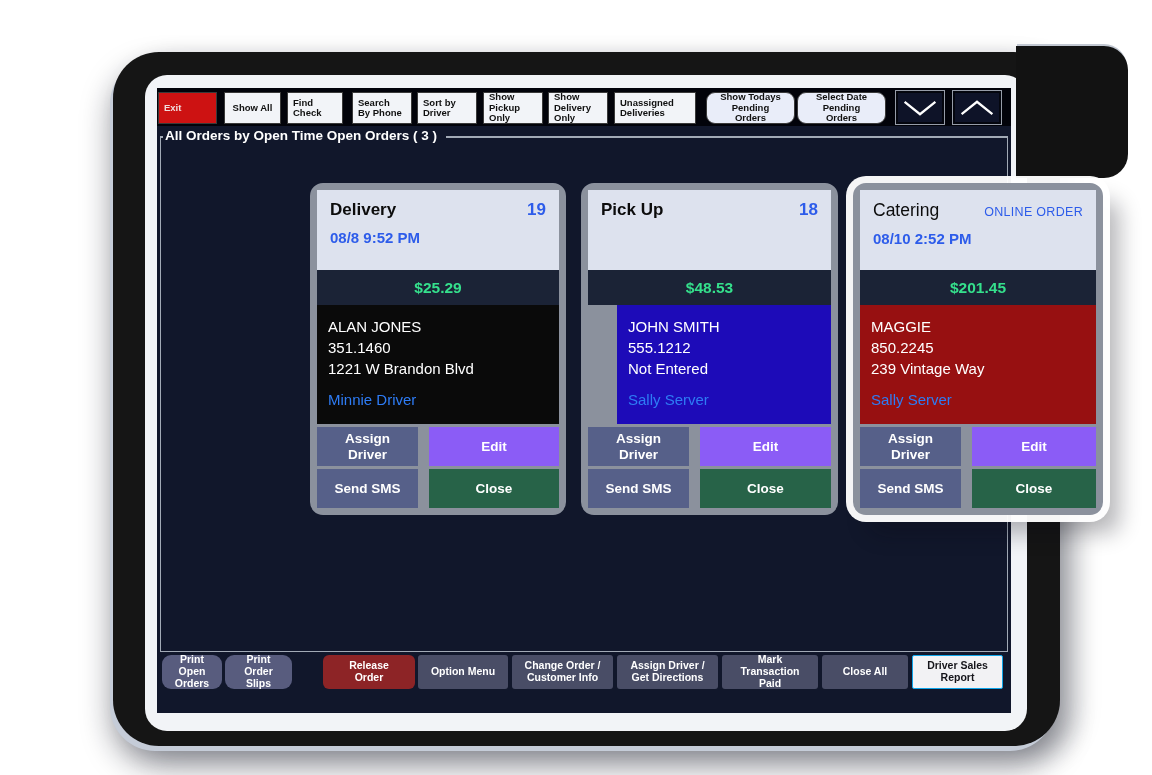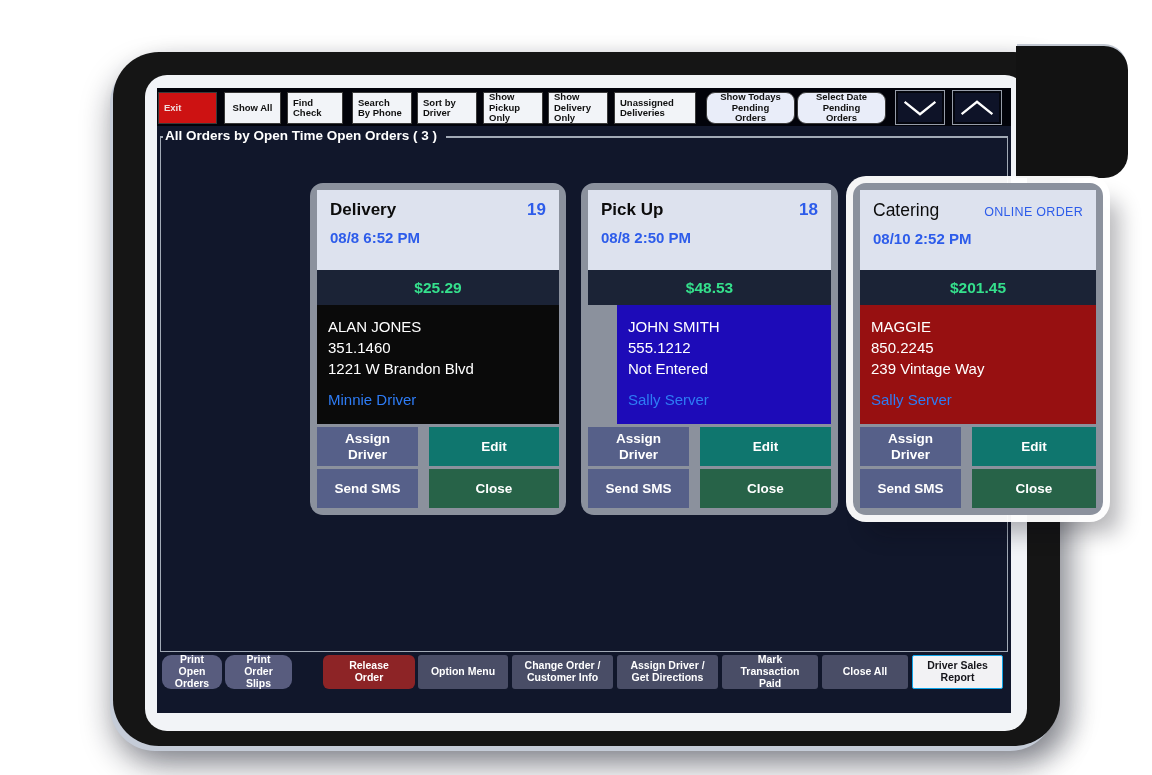--- a/index.html
+++ b/index.html
@@ -54,21 +54,21 @@
   .card-date { margin-top:9px; font-size:15px; font-weight:bold; color:#2d5cea; }
   .card-band { height:35px; background:#1b2336; display:flex; align-items:center;
                justify-content:center; font-size:15.5px; font-weight:bold; color:#35e08c; }
   .card-body { flex:1; padding:11px 11px; color:#ffffff; font-size:15px; line-height:21px; }
   .card-assignee { margin-top:10px; color:#2e7cf5; }
   .btn-row { display:flex; gap:11px; height:39px; margin-top:3px; }
   .cbtn { border:none; font-family:inherit; color:#fff; font-size:13.5px; font-weight:bold;
           display:flex; align-items:center; justify-content:center; text-align:center;
           white-space:pre-line; line-height:1.15; cursor:pointer; }
   .cbtn.assign, .cbtn.sms { width:101px; background:#566089; }
-  .cbtn.edit { flex:1; background:#0f766e; }
+  .cbtn.edit { flex:1; background:#8b5cf6; }
   .cbtn.close { flex:1; background:#276348; }
 
   
   .bottombar { position:absolute; left:0; top:567px; width:100%; height:34px; }
   .bb-btn { position:absolute; top:0; height:34px; background:#494d66; color:#fff; border:none;
             font-family:inherit; font-weight:bold; font-size:10.5px; line-height:1.12;
             display:flex; align-items:center; justify-content:center; text-align:center;
             white-space:pre-line; border-radius:3px; cursor:pointer; }
   .bb-btn.print { background:#585c7e; border-radius:9px; }
   .bb-btn.release { background:#8d2426; border-radius:6px; }
@@ -122,21 +122,21 @@
     <div class="orders-box">
       <span class="legend">All Orders by Open Time Open Orders ( 3 )</span>
     </div>
 
     <div class="card c1">
       <div class="card-head">
         <div class="head-line">
           <span class="card-type">Delivery</span>
           <span class="card-num">19</span>
         </div>
-        <div class="card-date">08/8 6:52 PM</div>
+        <div class="card-date">08/8 9:52 PM</div>
       </div>
       <div class="card-band">$25.29</div>
       <div class="card-body" style="background: rgb(10, 10, 10);">
         <div>ALAN JONES</div>
         <div>351.1460</div>
         <div>1221 W Brandon Blvd</div>
         <div class="card-assignee">Minnie Driver</div>
       </div>
       <div class="btn-row">
         <button class="cbtn assign">Assign
@@ -148,21 +148,20 @@
         <button class="cbtn close">Close</button>
       </div>
     </div>
 
     <div class="card c2">
       <div class="card-head">
         <div class="head-line">
           <span class="card-type">Pick Up</span>
           <span class="card-num">18</span>
         </div>
-        <div class="card-date">08/8 2:50 PM</div>
       </div>
       <div class="card-band">$48.53</div>
       <div class="card-body" style="background: rgb(29, 11, 184); margin-left: 29px;">
         <div>JOHN SMITH</div>
         <div>555.1212</div>
         <div>Not Entered</div>
         <div class="card-assignee">Sally Server</div>
       </div>
       <div class="btn-row">
         <button class="cbtn assign">Assign

